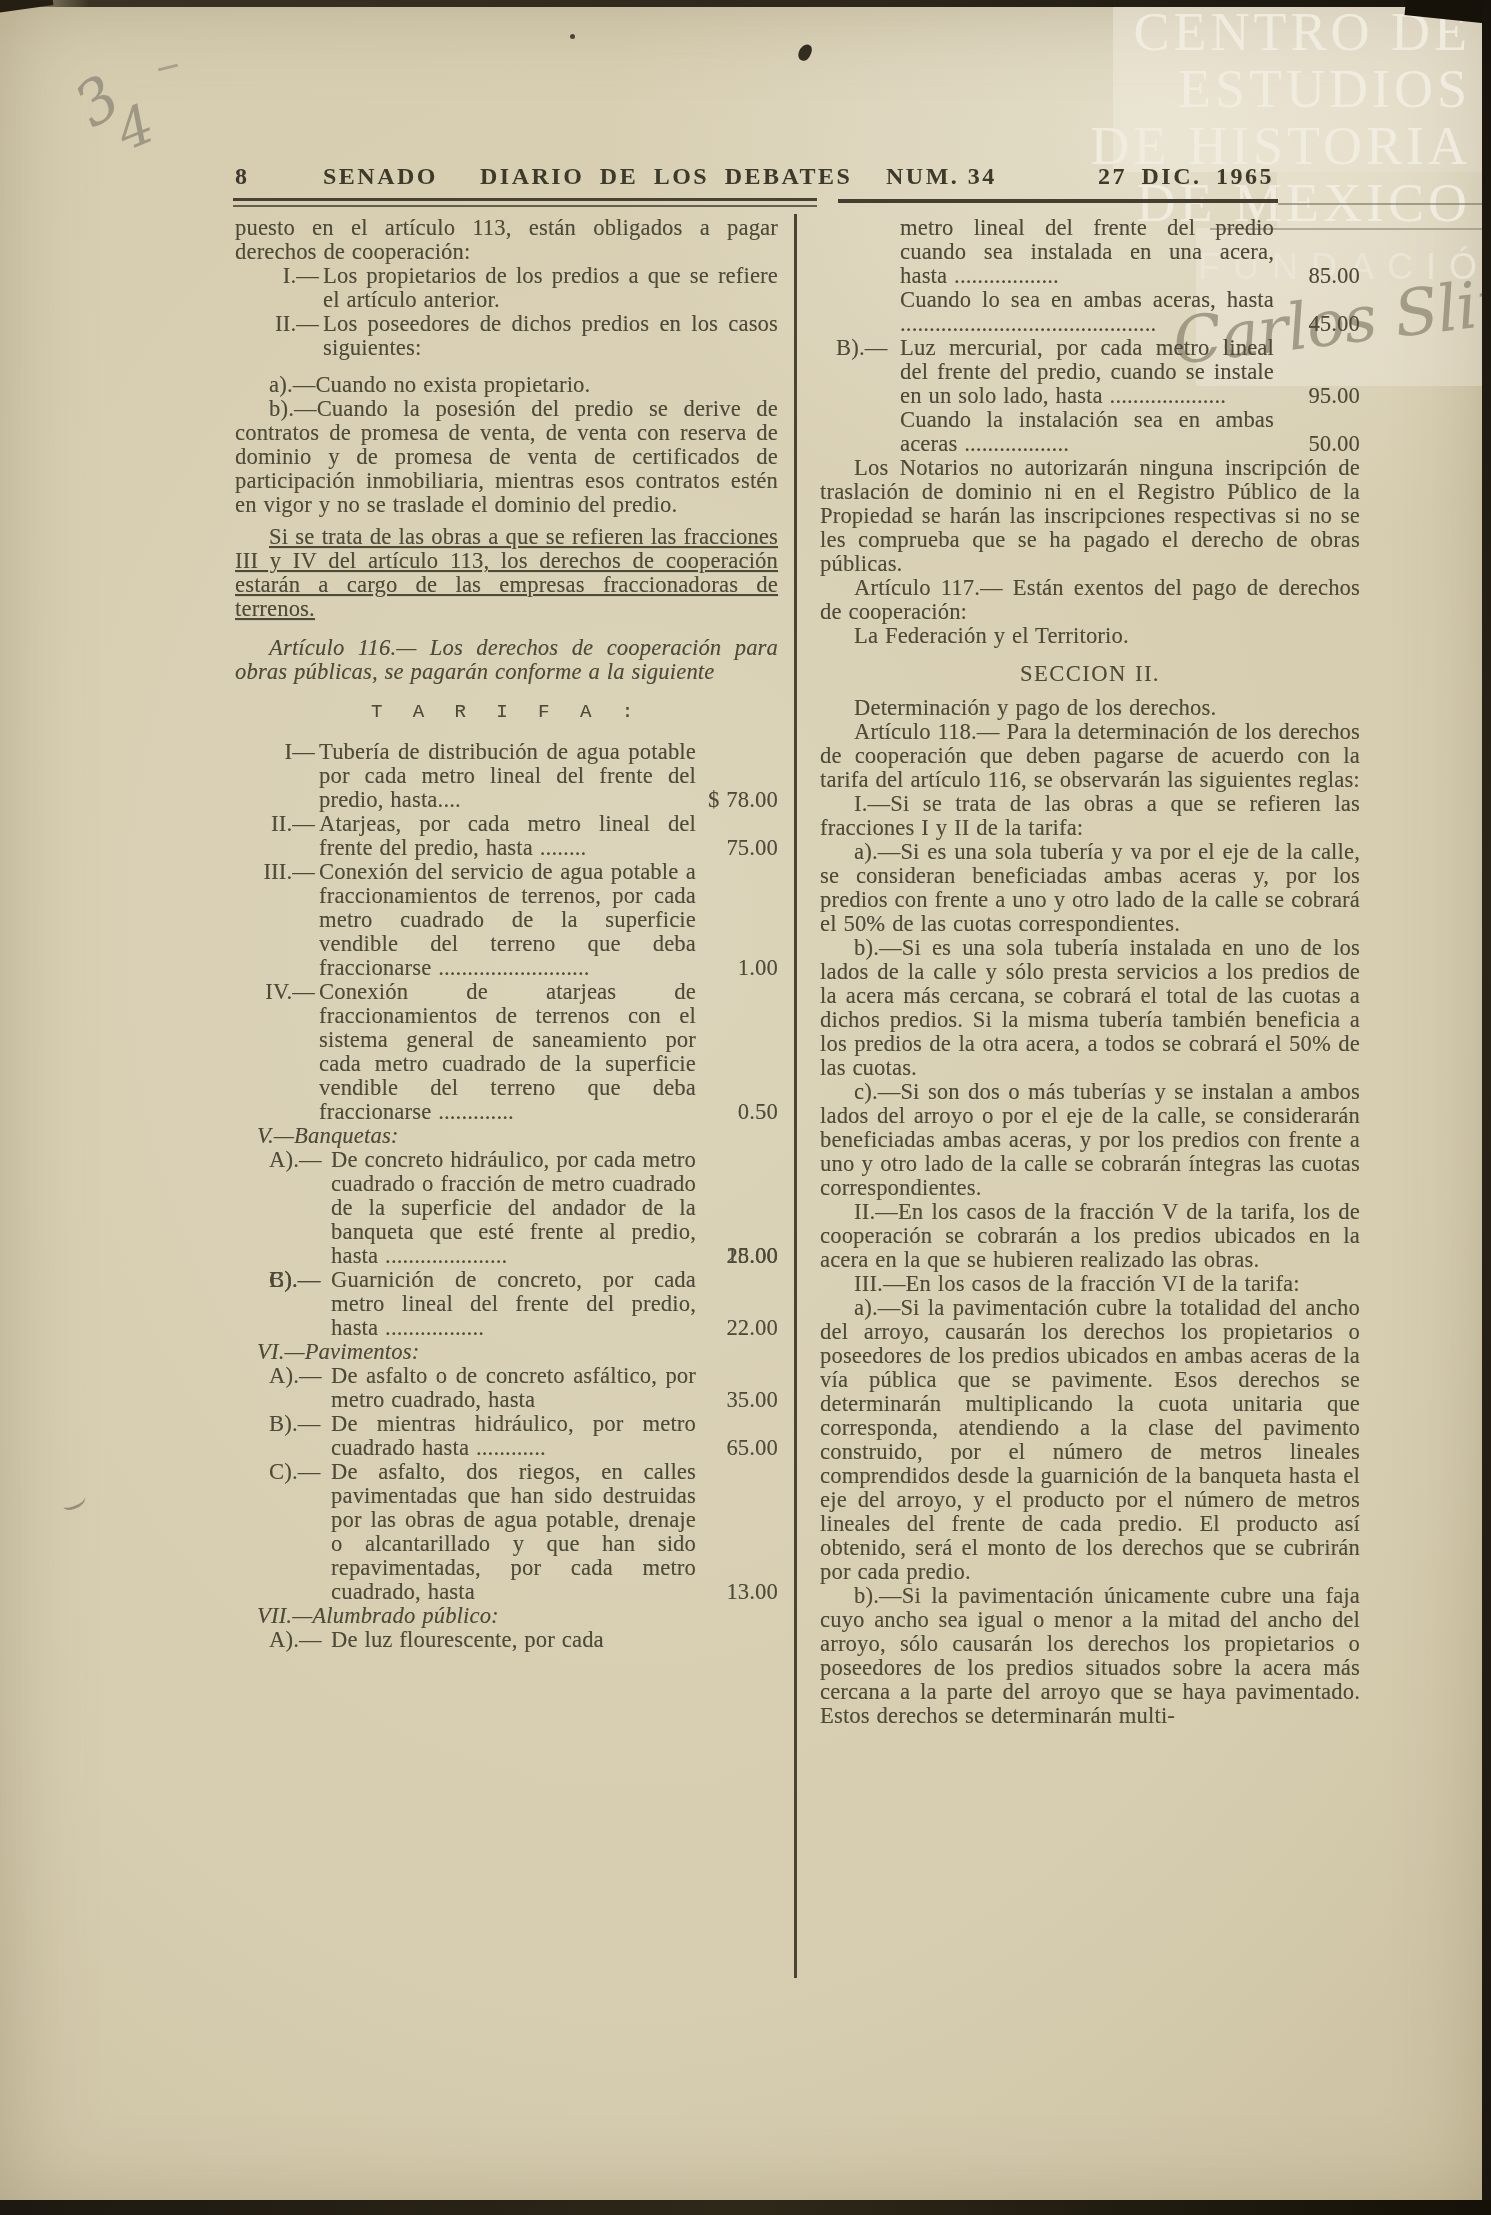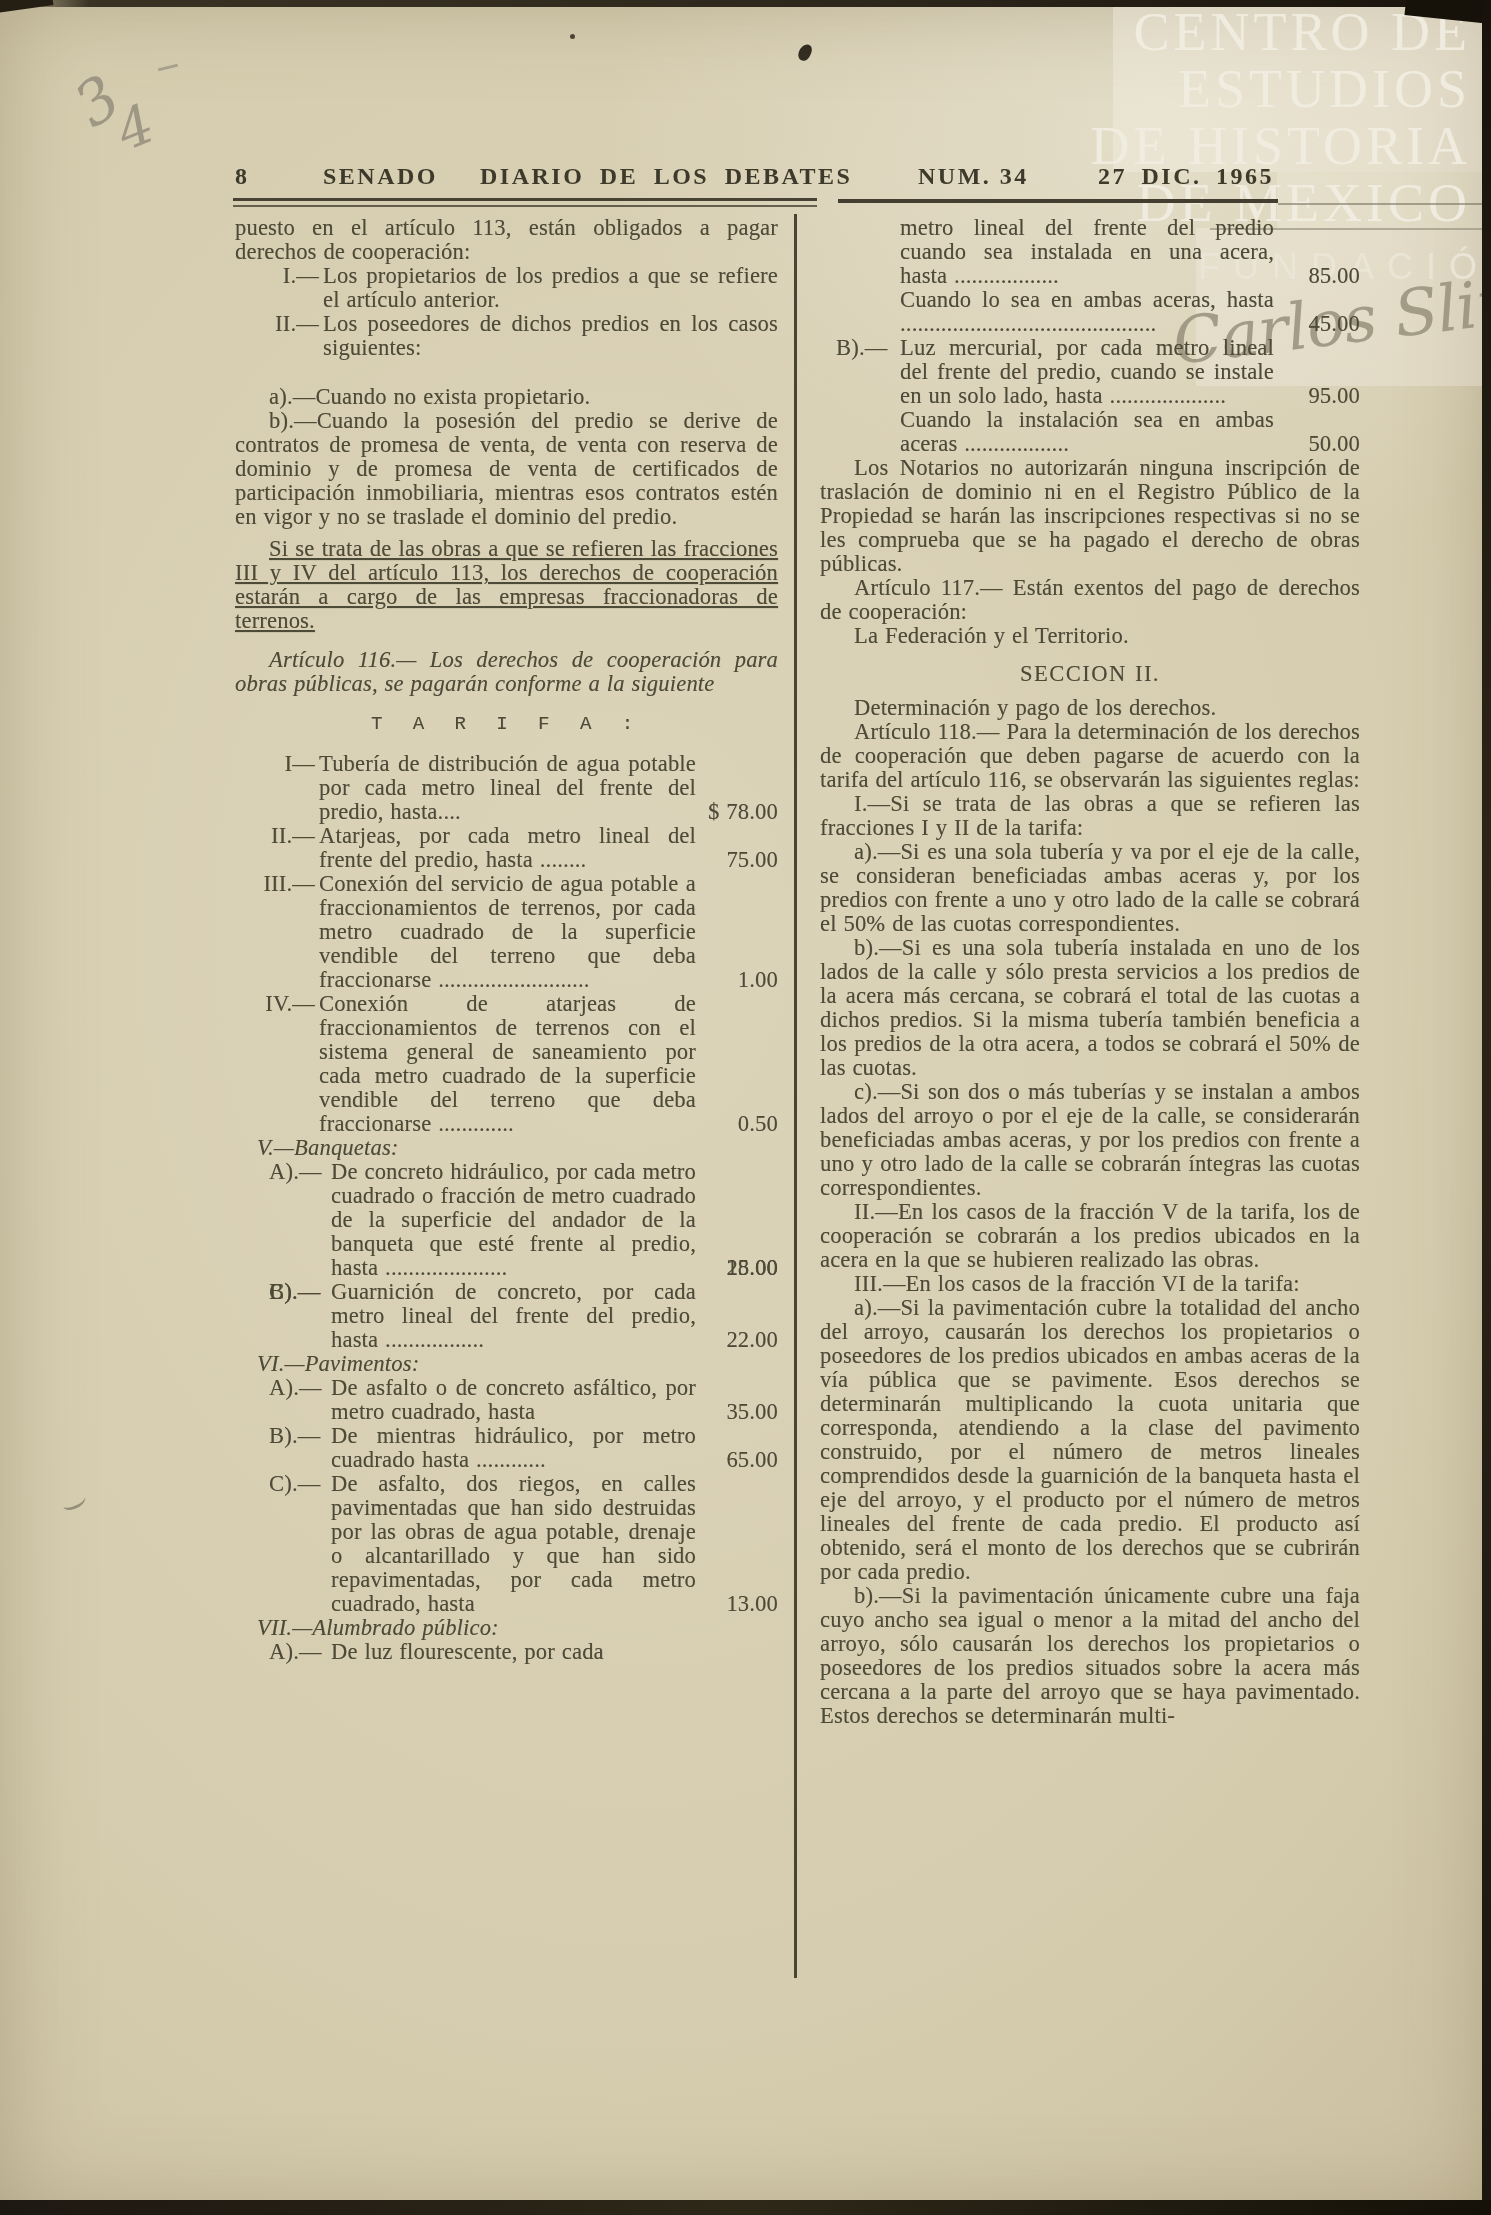--- a/index.html
+++ b/index.html
@@ -43,38 +43,38 @@
   .pencil-check{position:absolute;left:62px;top:1494px;width:24px;height:12px;
       border-bottom:3px solid rgba(130,122,104,0.75);border-radius:0 0 60% 40%;transform:rotate(-18deg);}
   .speck1{position:absolute;left:799px;top:44px;width:12px;height:17px;background:#332d21;border-radius:65% 40% 55% 45%;transform:rotate(18deg);}
   .speck2{position:absolute;left:570px;top:34px;width:5px;height:5px;background:#4a4435;border-radius:50%;}
 
   
   .hdr{position:absolute;top:163px;font-weight:bold;font-size:24px;letter-spacing:2.5px;color:#3d3a2b;white-space:nowrap;}
   .hdr-page{left:235px;}
   .hdr-chamber{left:323px;}
   .hdr-title{left:480px;word-spacing:7px;}
-  .hdr-issue{left:918px;text-align:center;}
+  .hdr-issue{left:886px;text-align:center;}
   .hdr-date{left:1098px;word-spacing:6px;}
   .rule-dbl{position:absolute;left:233px;top:198px;width:584px;height:4px;
       border-top:3px solid #474233;border-bottom:2px solid rgba(71,66,51,0.8);}
   .rule-right{position:absolute;left:838px;top:199px;width:440px;height:4px;background:#433e30;}
   .rule-m1{position:absolute;left:1278px;top:203px;width:213px;height:2px;background:rgba(112,105,86,0.55);}
   .rule-m2{position:absolute;left:1210px;top:228px;width:281px;height:2px;background:rgba(120,113,93,0.5);}
 
   
   .divider{position:absolute;left:794px;top:214px;width:3px;height:1764px;background:#4a4433;}
   .col{position:absolute;top:216px;font-size:22.5px;line-height:24px;color:#4e4a38;
       text-align:justify;letter-spacing:0.2px;word-spacing:1px;
       text-shadow:0.3px 0.3px 0.4px rgba(70,64,46,0.35);}
   .col-left{left:235px;width:543px;}
   .col-right{left:820px;width:540px;}
   .p{margin:0;text-indent:34px;}
   .p.flush{text-indent:0;}
-  .g{margin-top:25px;}
+  .g{margin-top:13px;}
   .g-sm{margin-top:8px;text-decoration:underline;}
   .g-md{margin-top:15px;font-style:italic;}
 
   .rlist{position:relative;padding-left:88px;margin:0;}
   .rlist .mk{position:absolute;left:0;width:84px;text-align:right;}
 
   .titem{position:relative;padding-left:84px;padding-right:82px;margin:0;}
   .titem .mk{position:absolute;left:0;width:80px;text-align:right;}
   .titem .pr{position:absolute;right:0;bottom:0;text-indent:0;}
 

